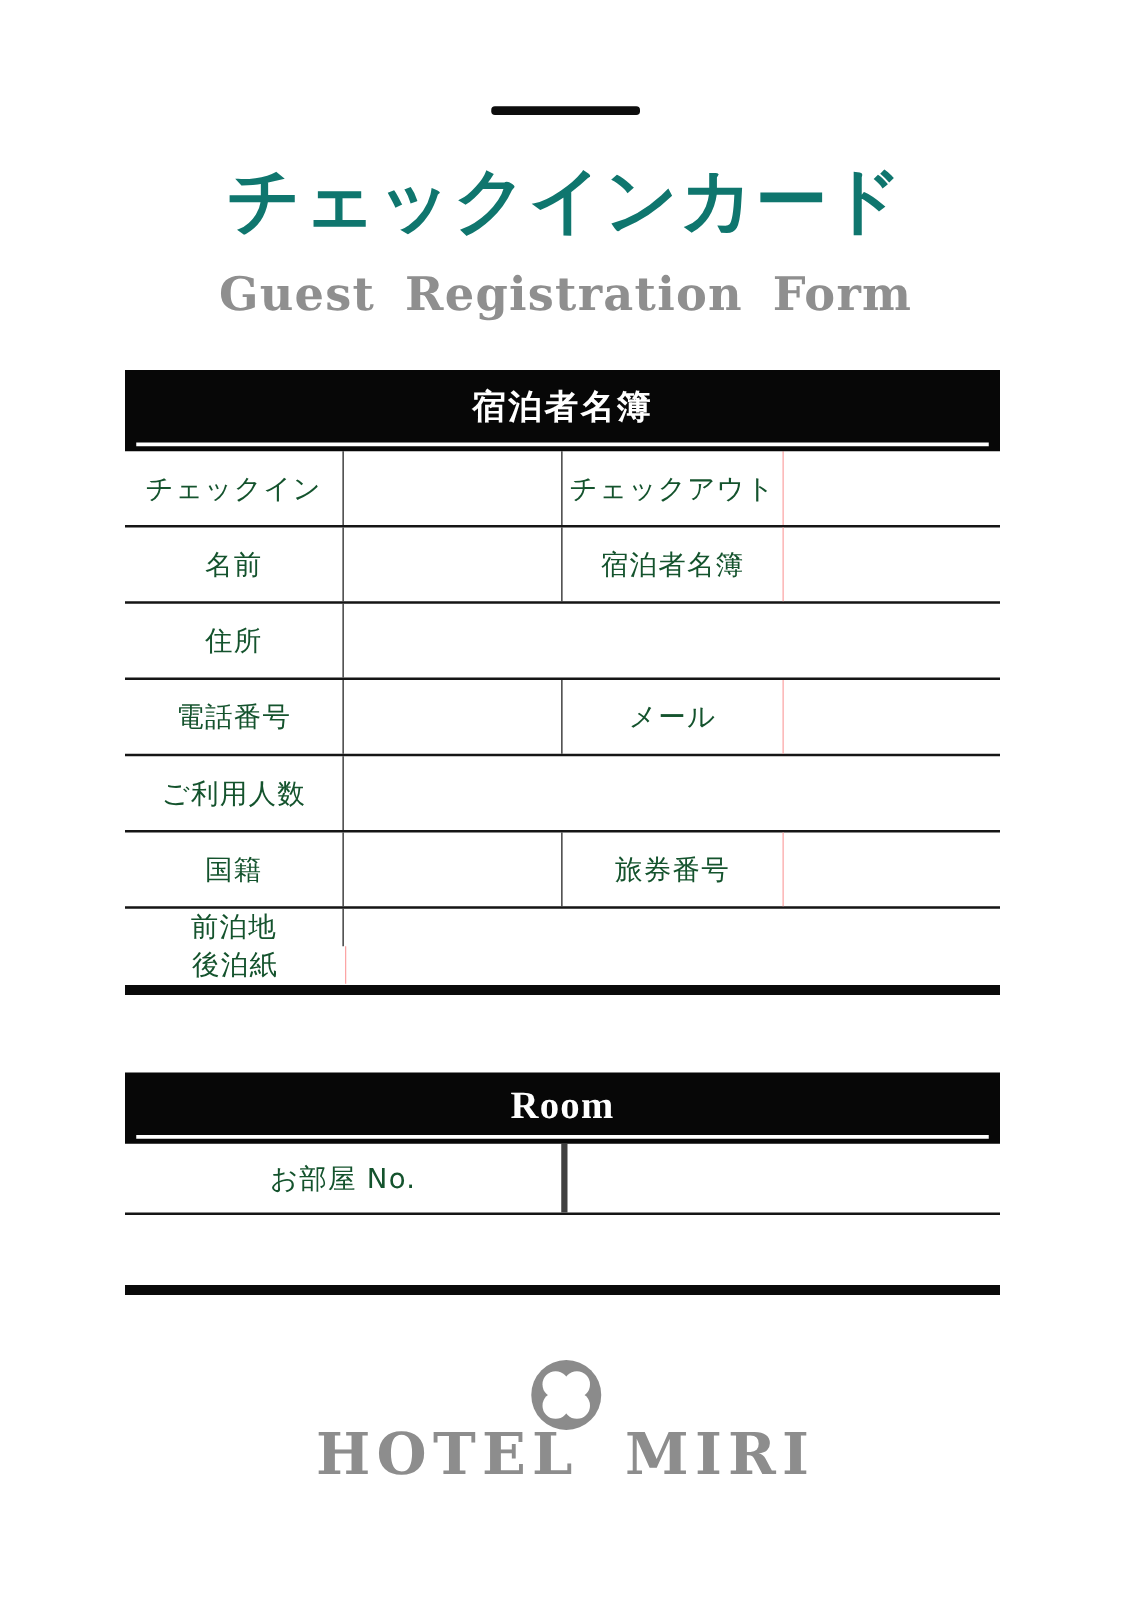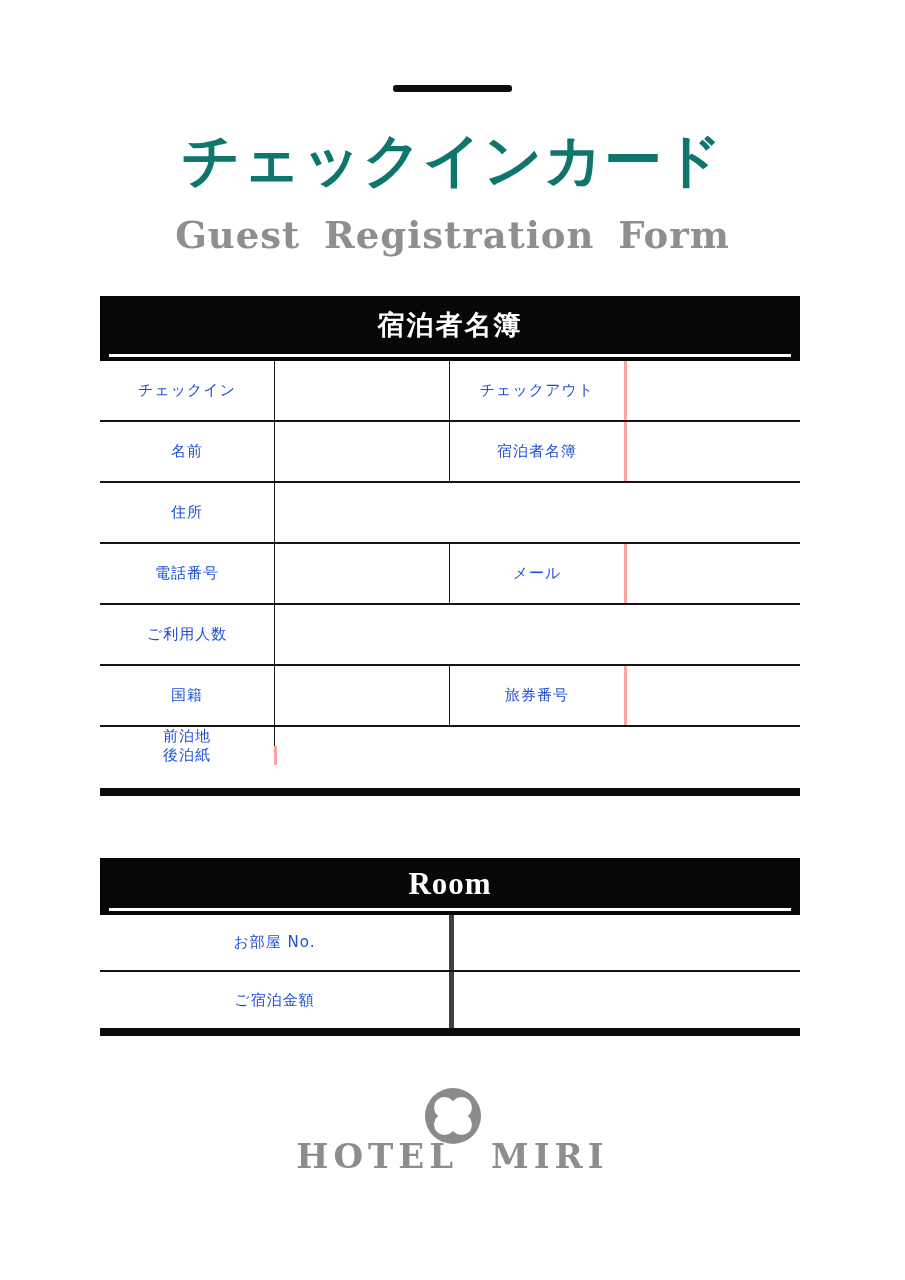--- a/index.html
+++ b/index.html
@@ -97,27 +97,27 @@
     border-bottom: 2px solid #151515;
     height: 61px;
   }
   .t-row:last-child { border-bottom: none; flex-direction: column; }
 
   .cell {
     box-sizing: border-box;
     display: flex;
     align-items: center;
     justify-content: center;
-    font-size: 15px;
-    color: #1d4ed8;
+    font-size: 22px;
+    color: #14532d;
     letter-spacing: 1px;
   }
   .c1 { width: 175px; border-right: 1px solid #1c1c1c; }
   .c2 { width: 175px; border-right: 1px solid #1c1c1c; }
-  .c3 { width: 177px; border-right: 3px solid #fca5a5; }
+  .c3 { width: 177px; border-right: 1px solid #fca5a5; }
   .c4 { flex: 1; }
   .c-span { flex: 1; }
 
   .room-row {
     display: flex;
     align-items: stretch;
     box-sizing: border-box;
     border-bottom: 2px solid #151515;
     height: 57px;
   }
@@ -131,21 +131,21 @@
     top: 1087px; left: 0; width: 100%;
     text-align: center;
     line-height: 0;
   }
   .brand-name {
     position: absolute;
     top: 1136px; left: 0; width: 100%;
     text-align: center;
     font-family: "DejaVu Serif", serif;
     font-weight: 700;
-    font-size: 34px;
+    font-size: 46px;
     letter-spacing: 5px;
     word-spacing: 16px;
     color: #8d8d8d;
   }
 </style>
 </head>
 <body>
 
 <div class="page">
 
@@ -211,21 +211,20 @@
       <span>Room</span>
       <div class="head-inset"></div>
     </div>
 
     <div class="room-row">
       <div class="cell room-label">お部屋 No.</div>
       <div class="cell room-value"></div>
     </div>
 
     <div class="room-row">
-      <div class="cell room-label">ご宿泊金額</div>
       <div class="cell room-value"></div>
     </div>
   </div>
 
   <div class="brand-logo">
     <svg width="58" height="58" viewBox="-29 -29 58 58" aria-hidden="true">
       <circle r="28" fill="#8b8b8b"></circle>
       <g fill="#ffffff">
         <circle cx="-8.5" cy="-8.5" r="10.5"></circle>
         <circle cx="8.5" cy="-8.5" r="10.5"></circle>

